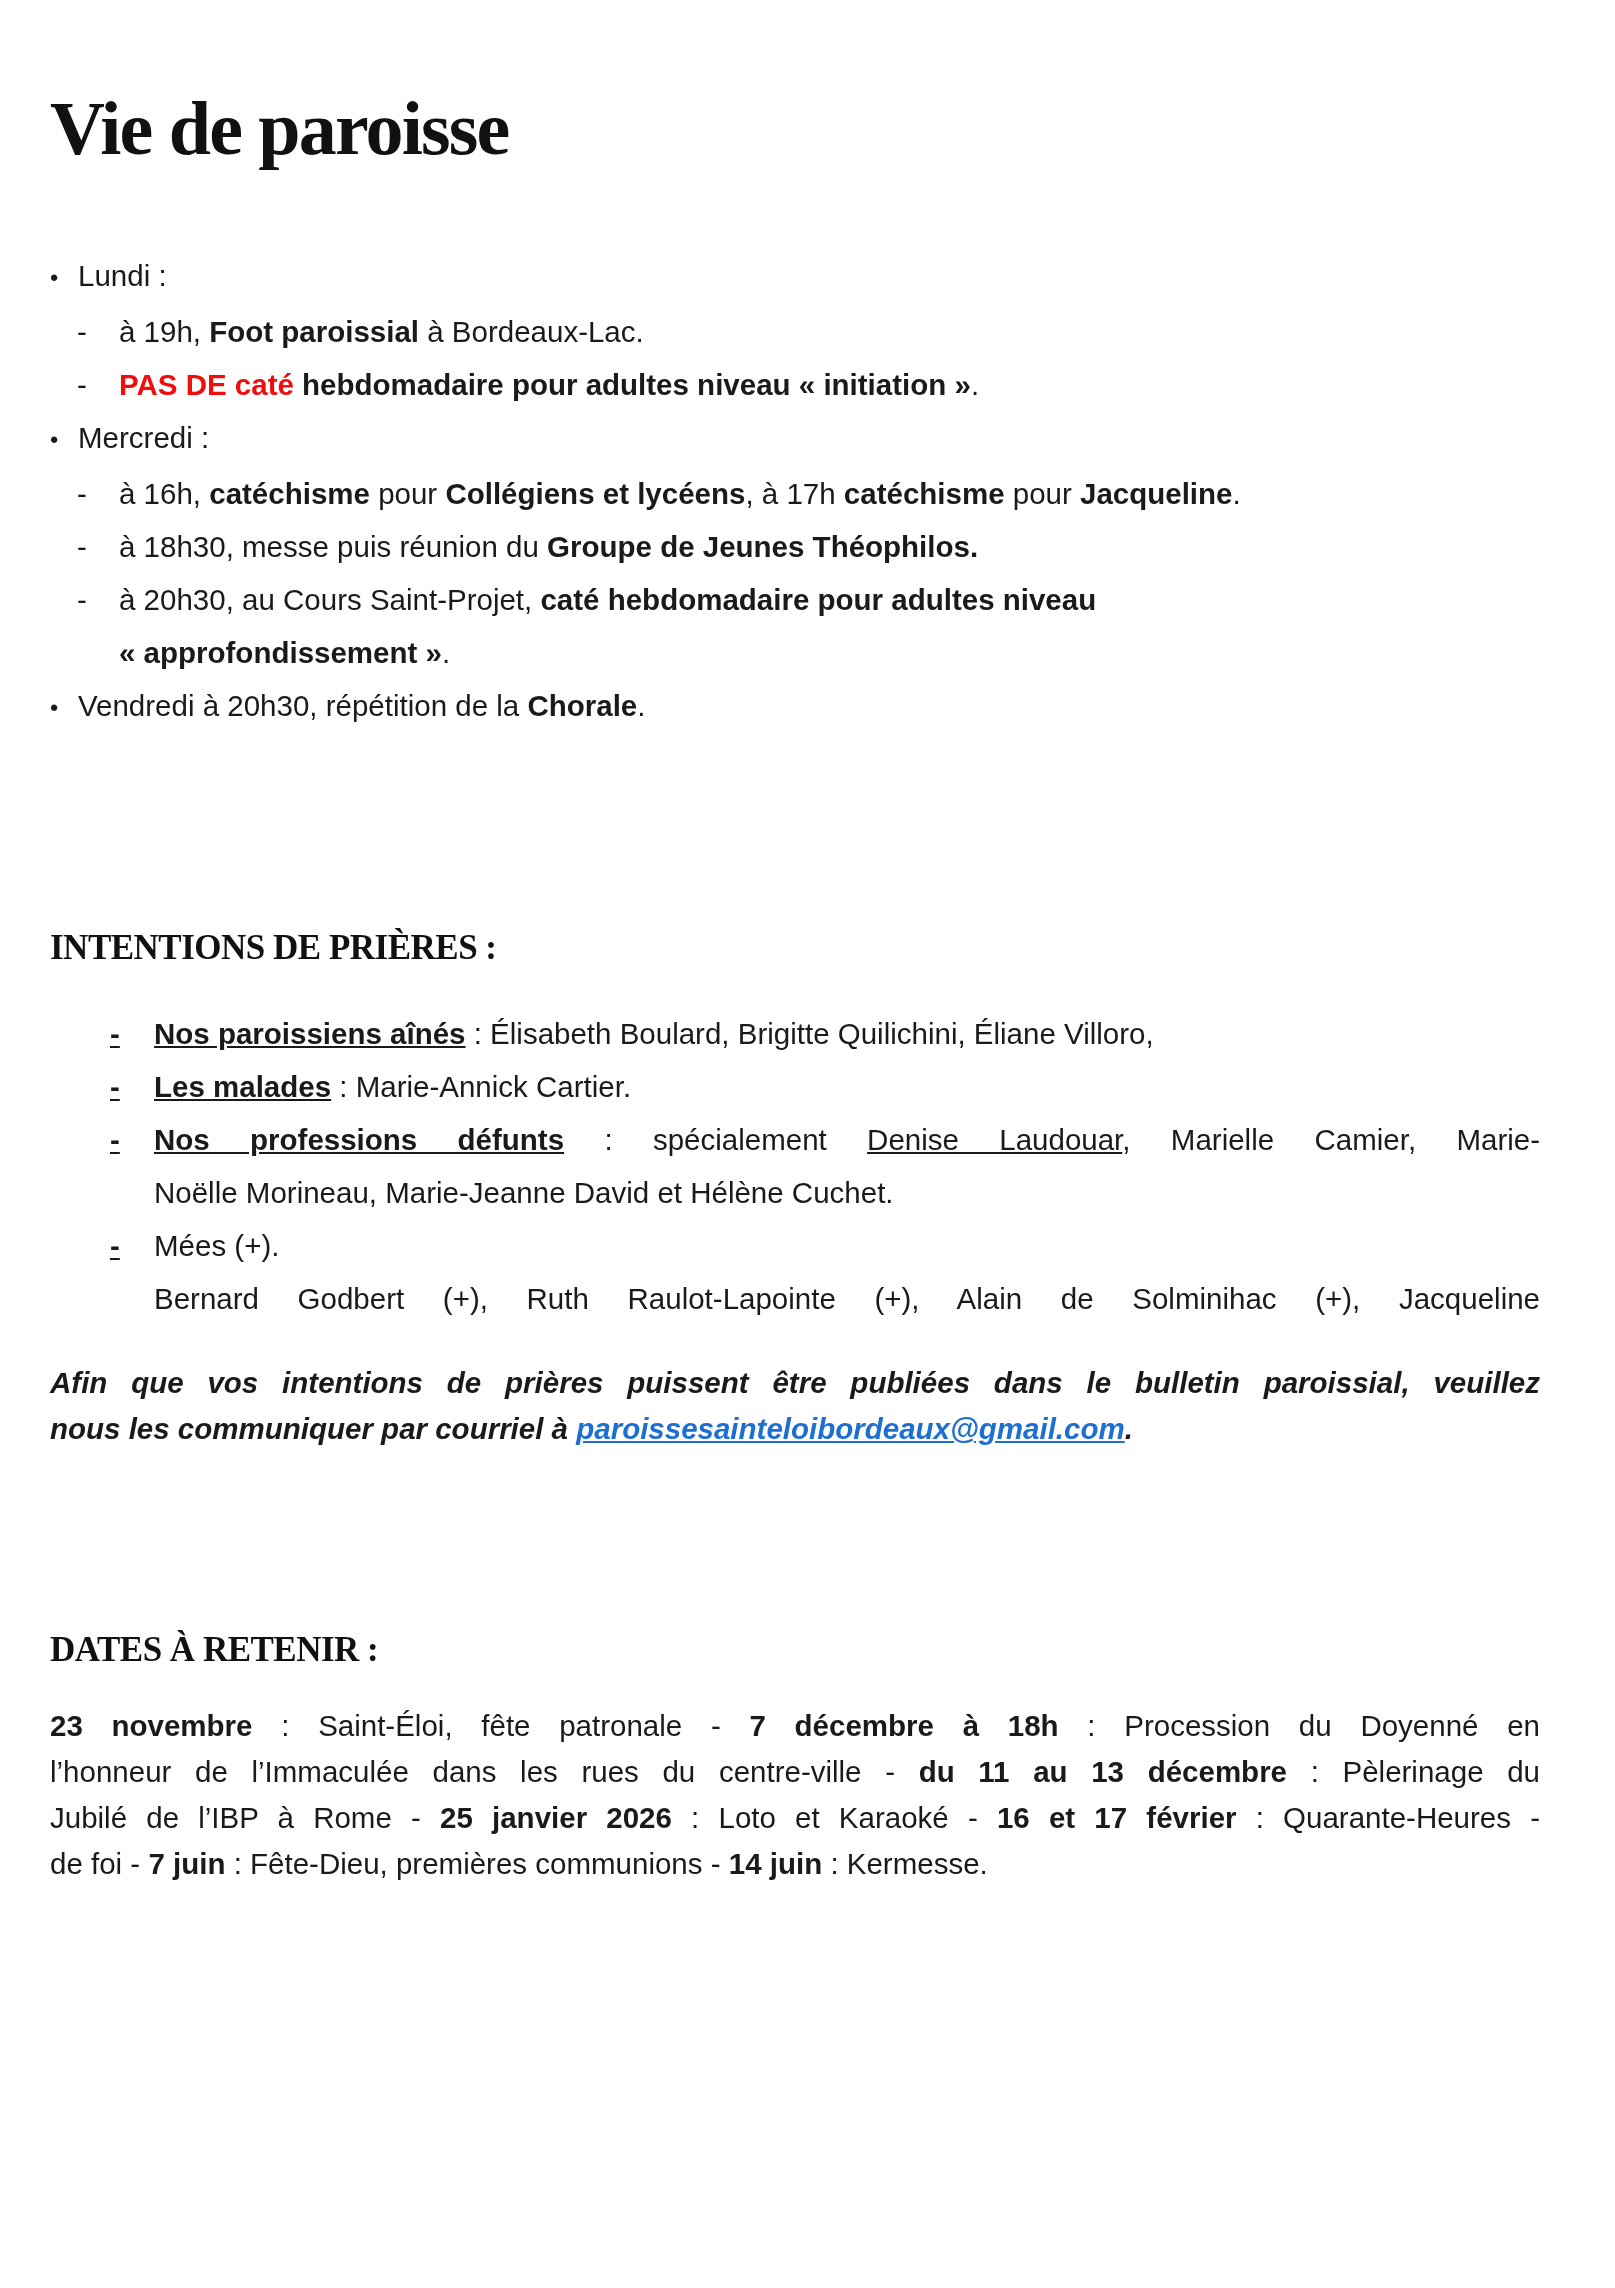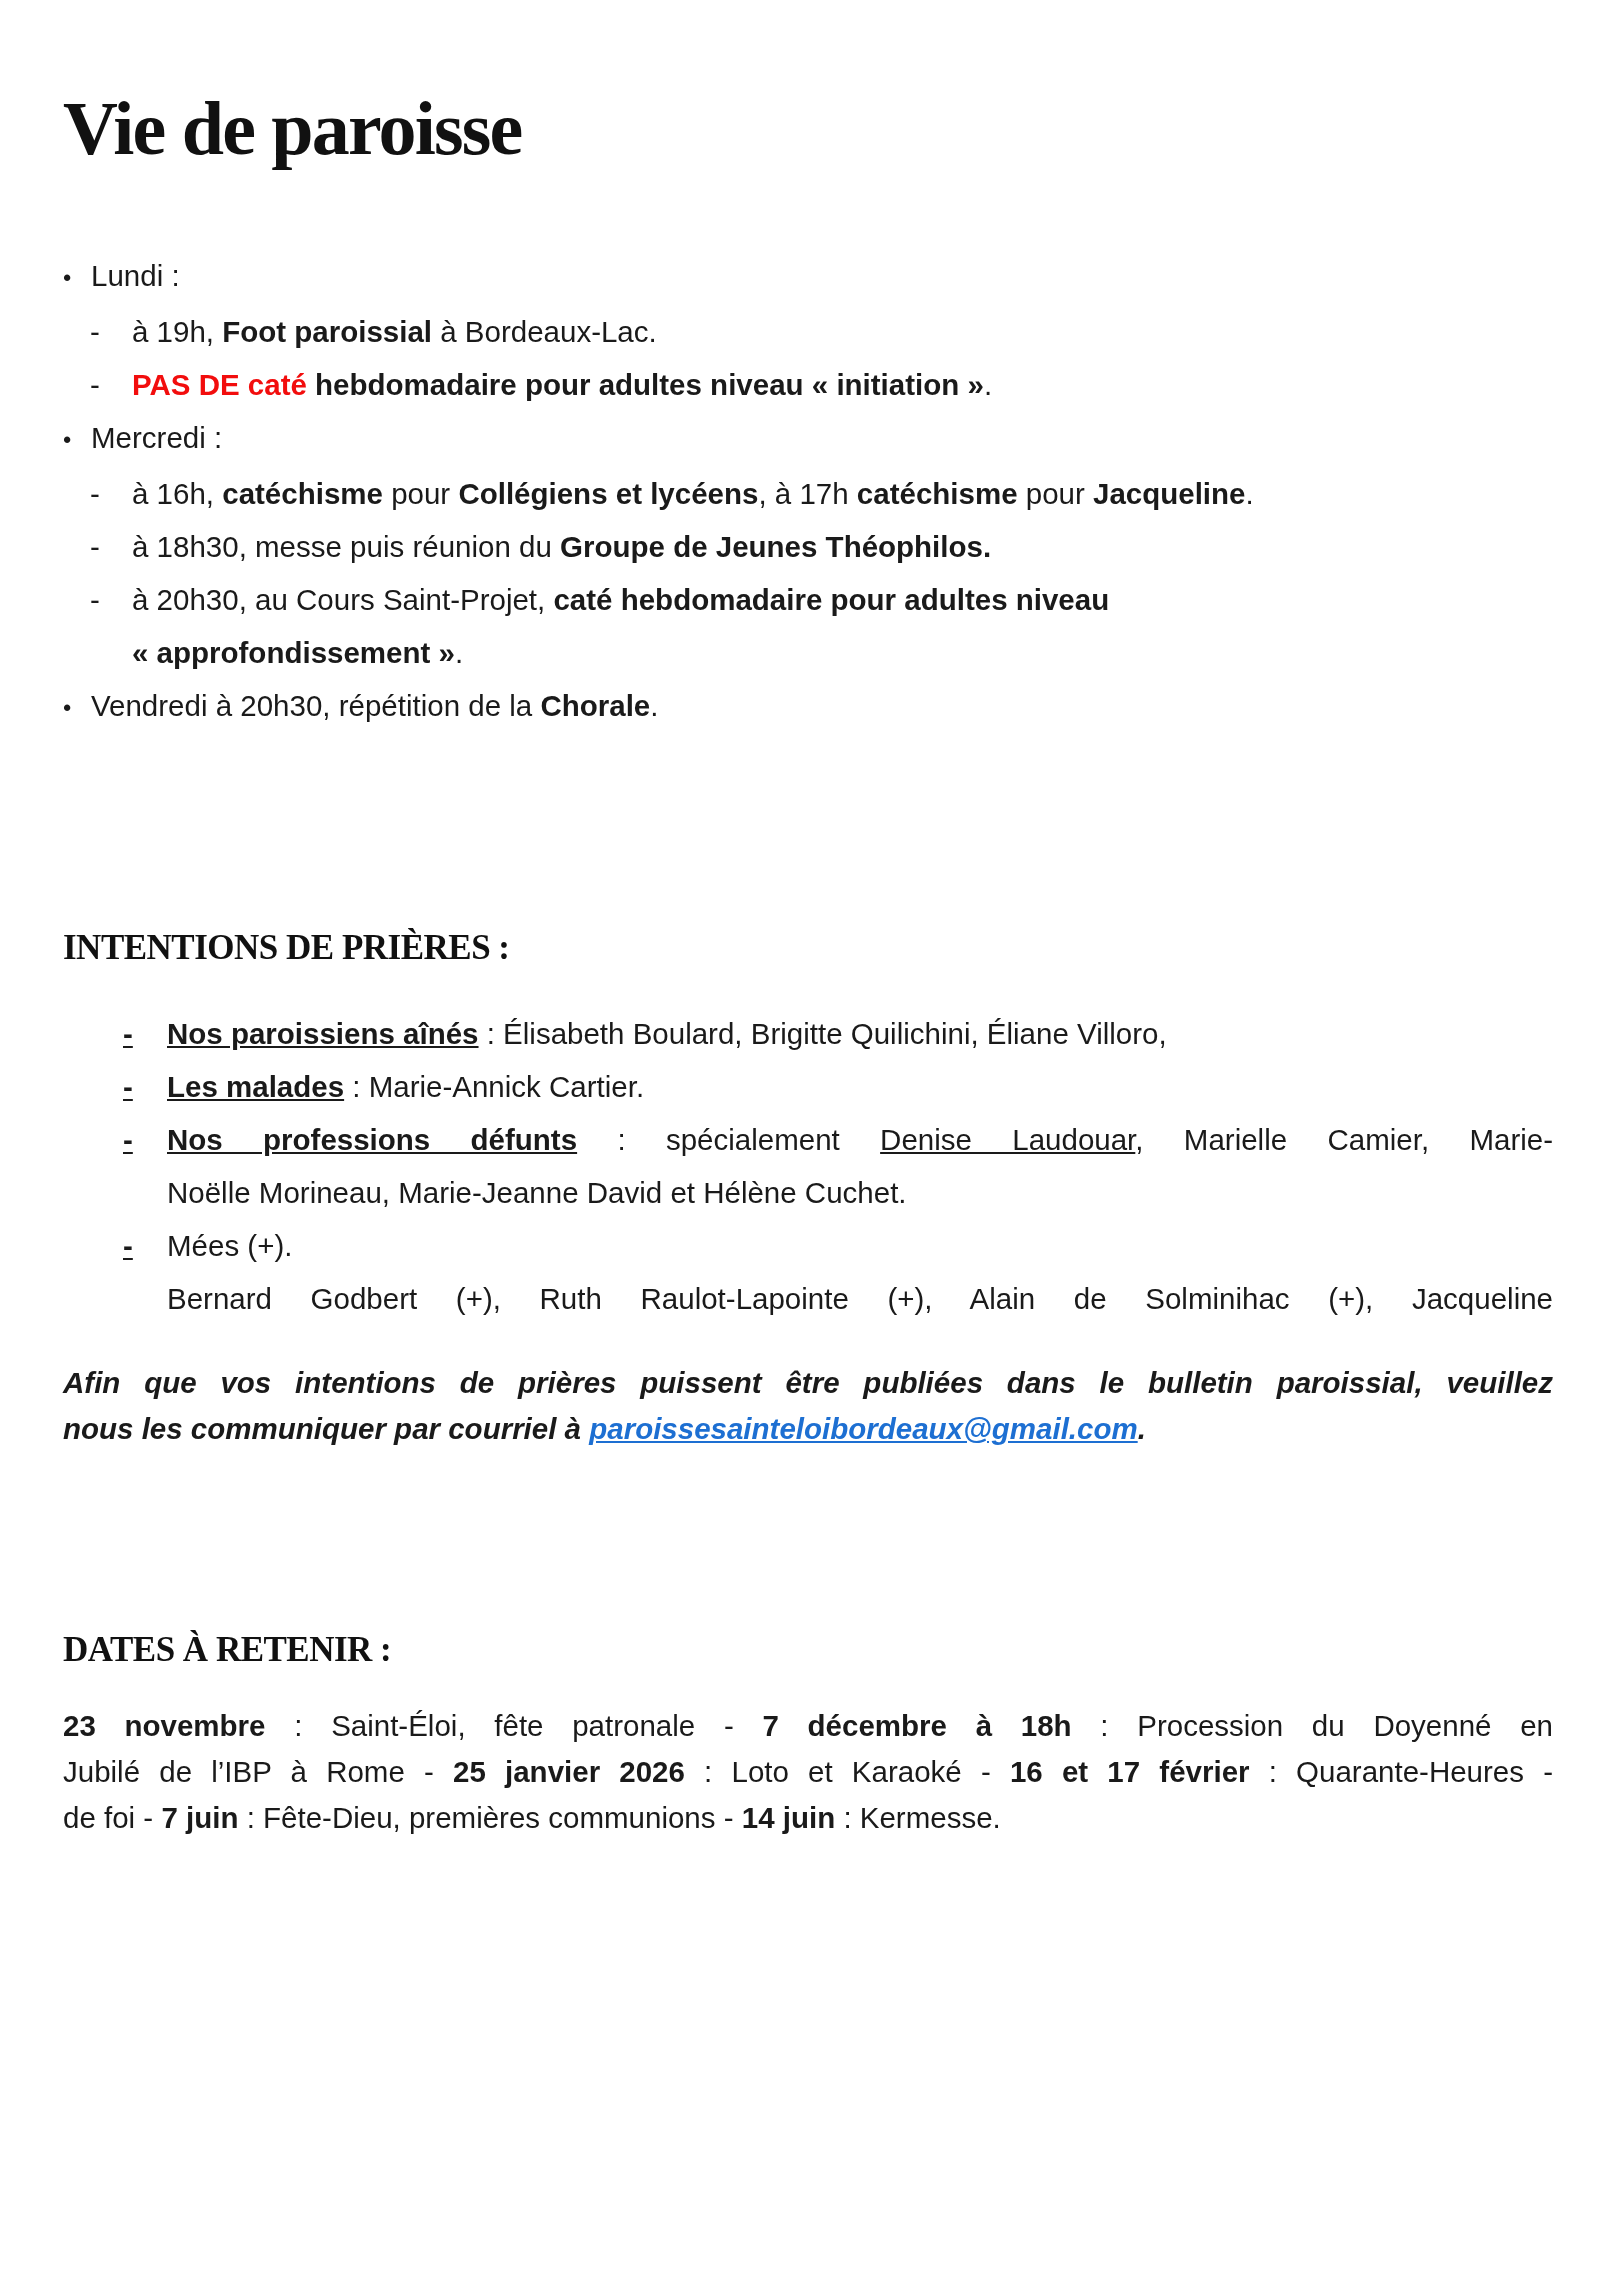--- a/index.html
+++ b/index.html
@@ -7,21 +7,21 @@
     --red:#f20d0d;
     --blue:#1d6fd2;
   }
   html,body{margin:0;padding:0;background:#ffffff;}
   body{
     width:1615px;height:2289px;
     font-family:"Liberation Sans",sans-serif;
     color:var(--ink);
     -webkit-font-smoothing:antialiased;
   }
-  .page{width:1490px;padding:0 63px;overflow:hidden;}
+  .page{width:1490px;padding:0 50px;overflow:hidden;}
 
   
   h1.doc-title{
     margin:89px 0 0 0;
     font-family:"Liberation Serif",serif;
     font-weight:900;
     font-size:76px;
     line-height:79px;
     letter-spacing:-1.8px;
     color:#111;
@@ -170,18 +170,19 @@
 
   <div class="note">
       <div class="line jline"><span>Afin que vos intentions de prières puissent être publiées dans le bulletin paroissial, veuillez</span></div>
       <div class="line"><span>nous les communiquer par courriel à </span><a href="mailto:paroissesainteloibordeaux@gmail.com" class="link">paroissesainteloibordeaux@gmail.com</a><span>.</span></div>
     </div>
 
   <h2 class="sec" id="dates-heading">DATES À RETENIR :</h2>
 
   <div class="dates-par">
       <div class="line jline"><span class="b">23 novembre</span><span> : Saint-Éloi, fête patronale - </span><span class="b">7 décembre à 18h</span><span> : Procession du Doyenné en</span></div>
+      <div class="line jline"><span>l’honneur de l’Immaculée dans les rues du centre-ville - </span><span class="b">du 11 au 13 décembre</span><span> : Pèlerinage du</span></div>
       <div class="line jline"><span>Jubilé de l’IBP à Rome - </span><span class="b">25 janvier 2026</span><span> : Loto et Karaoké - </span><span class="b">16 et 17 février</span><span> : Quarante-Heures -</span></div>
       <div class="line"><span>de foi - </span><span class="b">7 juin</span><span> : Fête-Dieu, premières communions - </span><span class="b">14 juin</span><span> :  Kermesse.</span></div>
     </div>
 
 </div>
 
 
 </body></html>

